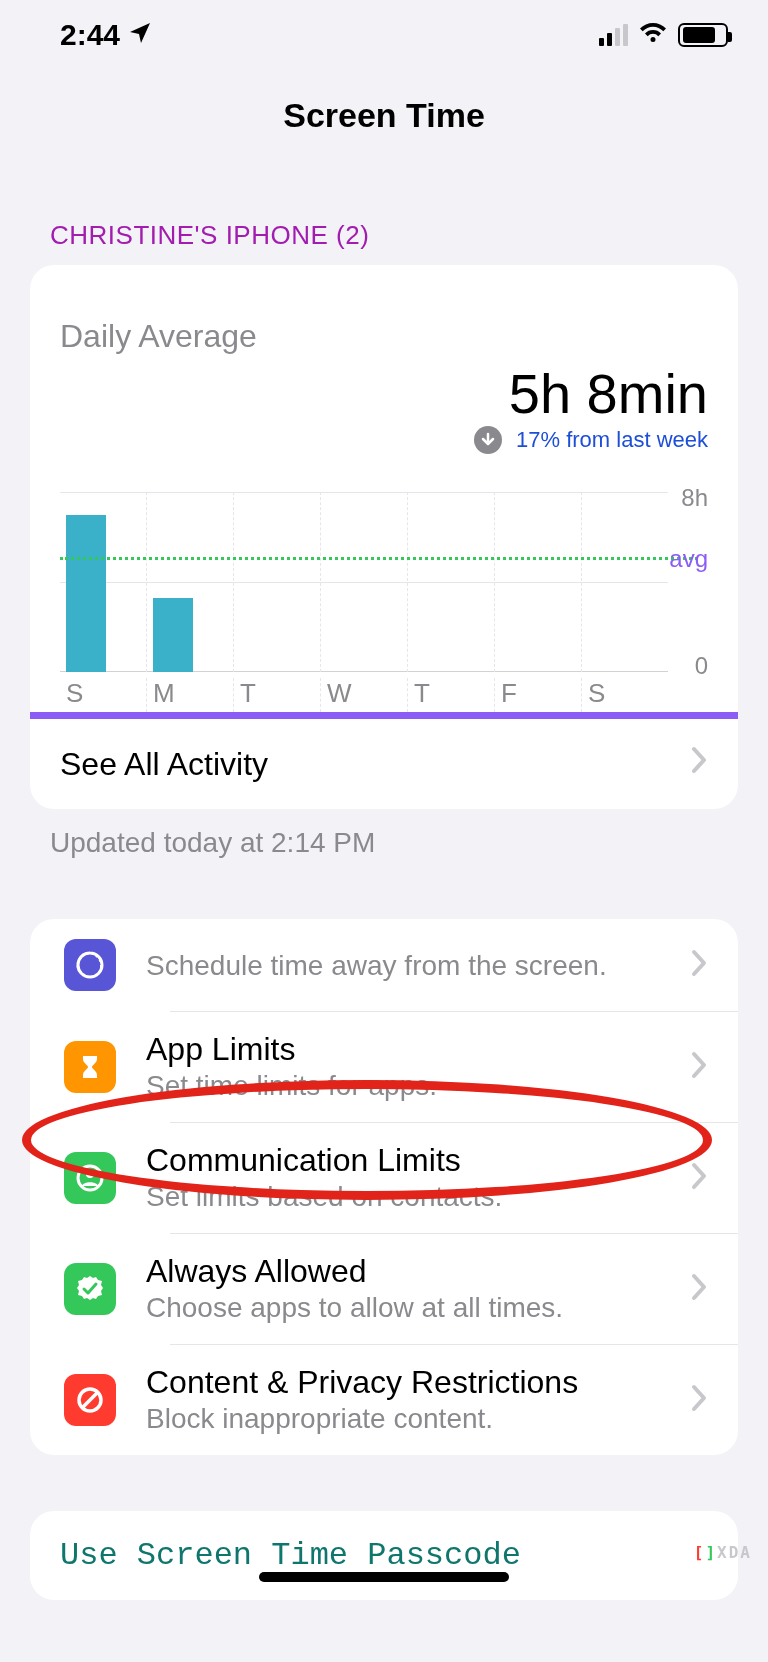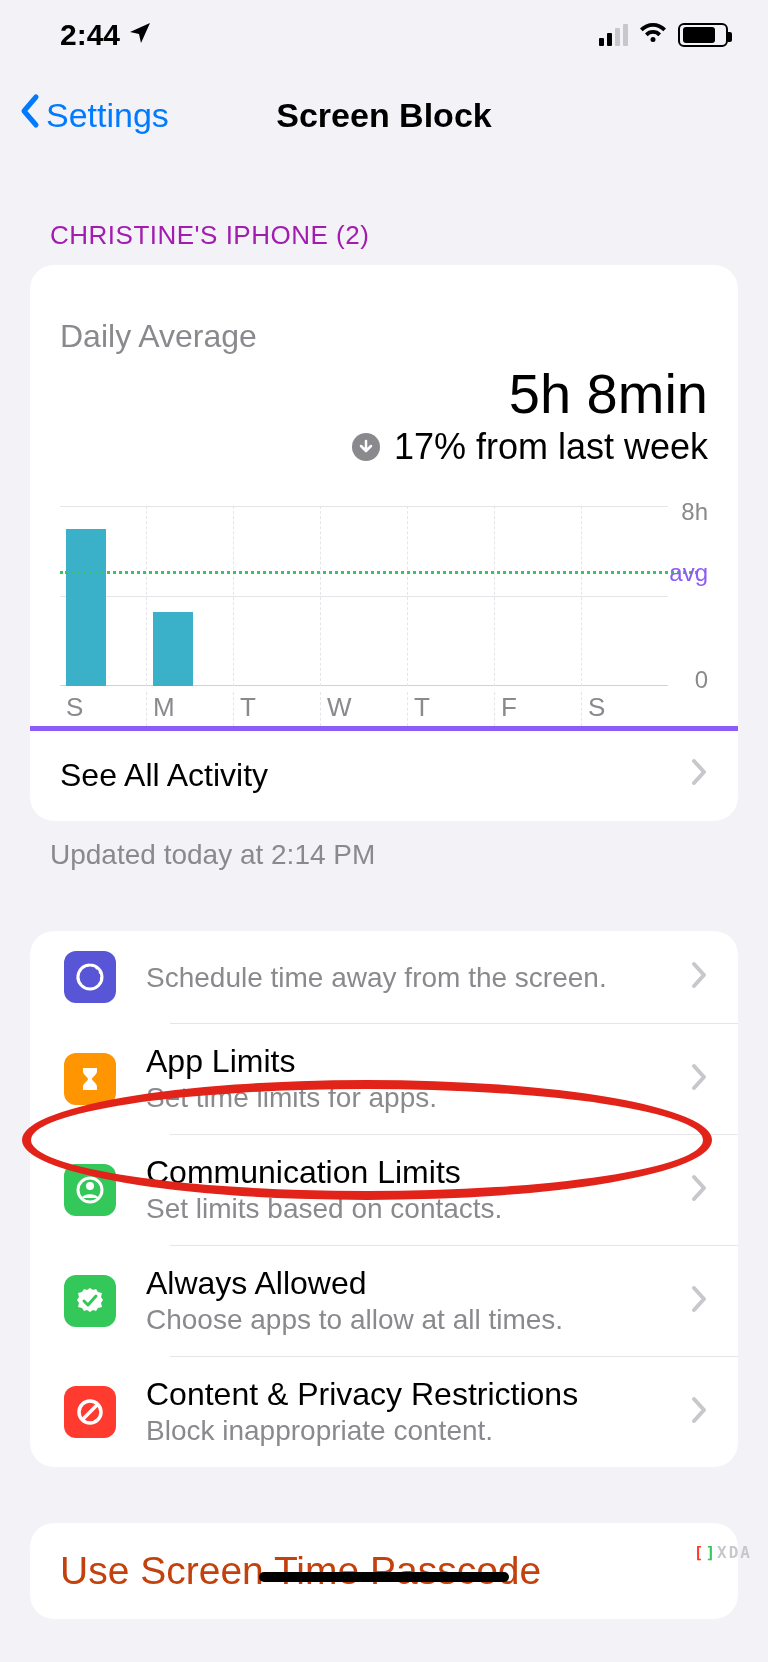--- a/index.html
+++ b/index.html
@@ -68,22 +68,22 @@
   .card {
     background:#fff; margin:0 30px; border-radius:24px;
     overflow:hidden;
   }
   .card-pad { padding:24px 30px 20px 30px; }
 
   .avg-label { color:#8a8a8e; font-size:32px;margin-top:29px; }
   .avg-val { font-size:56px; font-weight:500; margin-top:6px;}
   .avg-row { display:flex; align-items:flex-end; justify-content:space-between;flex-direction:column; }
   .trend {
-    display:flex; align-items:center; gap:14px; color:#000000;
-    font-size:36px; padding-bottom:8px;
+    display:flex; align-items:center; gap:14px; color:#1d4ed8;
+    font-size:22px; padding-bottom:8px;
   }
   .trend-circle{
     width:28px; height:28px; border-radius:50%; background:#8a8a8e;
     display:flex; align-items:center; justify-content:center;
   }
   .trend-circle svg { fill:#fff; }
 
   
   .chart-wrap { padding:10px 30px 0 30px; position:relative; }
   .chart-area { position:relative; height:180px; }
@@ -123,22 +123,22 @@
   .chart-x {
     display:flex; padding-right:40px; margin-top:6px;
   }
   .chart-x span{
     flex:1; border-left:1px dashed #e5e5ea;
     color:#8a8a8e; font-size:26px; padding-left:6px; height:34px;
   }
   .chart-x span:first-child{border-left:none;}
 
   .see-all {
-    display:flex; justify-content:space-between;
-    border-top:5px solid #8b5cf6;
+    display:flex; align-items:center; justify-content:space-between;
+    border-top:7px solid #8b5cf6;
     padding:26px 30px; font-size:32px;
   }
   .chevron svg { stroke:#c7c7cc; }
 
   .updated {
     color:#8a8a8e; font-size:28px;
     padding:18px 50px 0 50px;
   }
 
   
@@ -161,21 +161,21 @@
   .row-body { flex:1; min-width:0; }
   .row-title { font-size:32px; }
   .row-sub { font-size:28px; color:#8a8a8e; margin-top:2px;}
   .purple { background:#5856d6; }
   .orange { background:#ff9500; }
   .green  { background:#34c759; }
   .red    { background:#ff3b30; }
 
   .passcode-card { margin-top:56px; }
   .passcode-row {
-    padding:26px 30px; font-size:39px; color:#c2410c;
+    padding:26px 30px; font-size:32px; color:#0f766e;font-family:Liberation Mono, monospace;
   }
 
   
   .annot {
     position:absolute;
     border:9px solid #e2231a;
     border-radius:50%;
     pointer-events:none;
   }
 
@@ -218,29 +218,21 @@
           <path d="M15 21a2.5 2.5 0 100-5 2.5 2.5 0 000 5zM7 12.5a11 11 0 0116 0l-2.7 2.7a7.2 7.2 0 00-10.6 0L7 12.5zM2 7.5a18 18 0 0126 0l-2.7 2.7a14.2 14.2 0 00-20.6 0L2 7.5z" fill="#000"></path>
         </svg>
     </span>
     <span class="battery">
         <span class="lvl"></span>
       </span>
   </div>
 </div>
 
 <div class="nav-bar">
-  <div class="nav-back">
-    <span>
-      <svg width="24" height="36" viewBox="0 0 24 36" fill="none" stroke-width="5" stroke-linecap="round" stroke-linejoin="round">
-          <polyline points="18,4 6,18 18,32"></polyline>
-        </svg>
-    </span>
-    <span>Settings</span>
-  </div>
-  <div class="nav-title">Screen Block</div>
+  <div class="nav-title">Screen Time</div>
 </div>
 
 <div class="section-header">CHRISTINE'S IPHONE (2)</div>
 
 <div class="card">
   <div class="card-pad">
     <div class="avg-label">Daily Average</div>
     <div class="avg-row">
       <div class="avg-val">5h 8min</div>
       <div class="trend">

